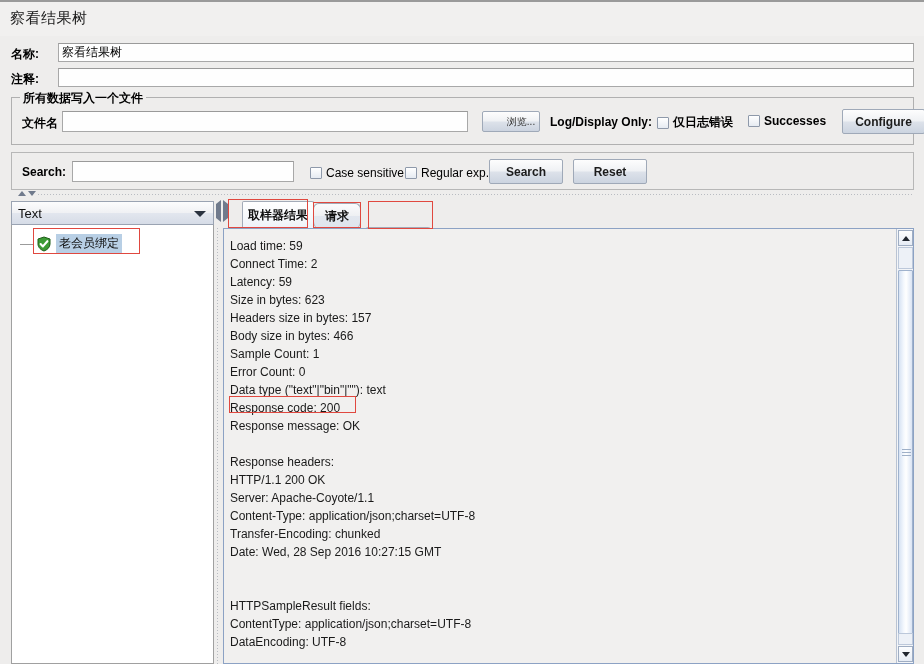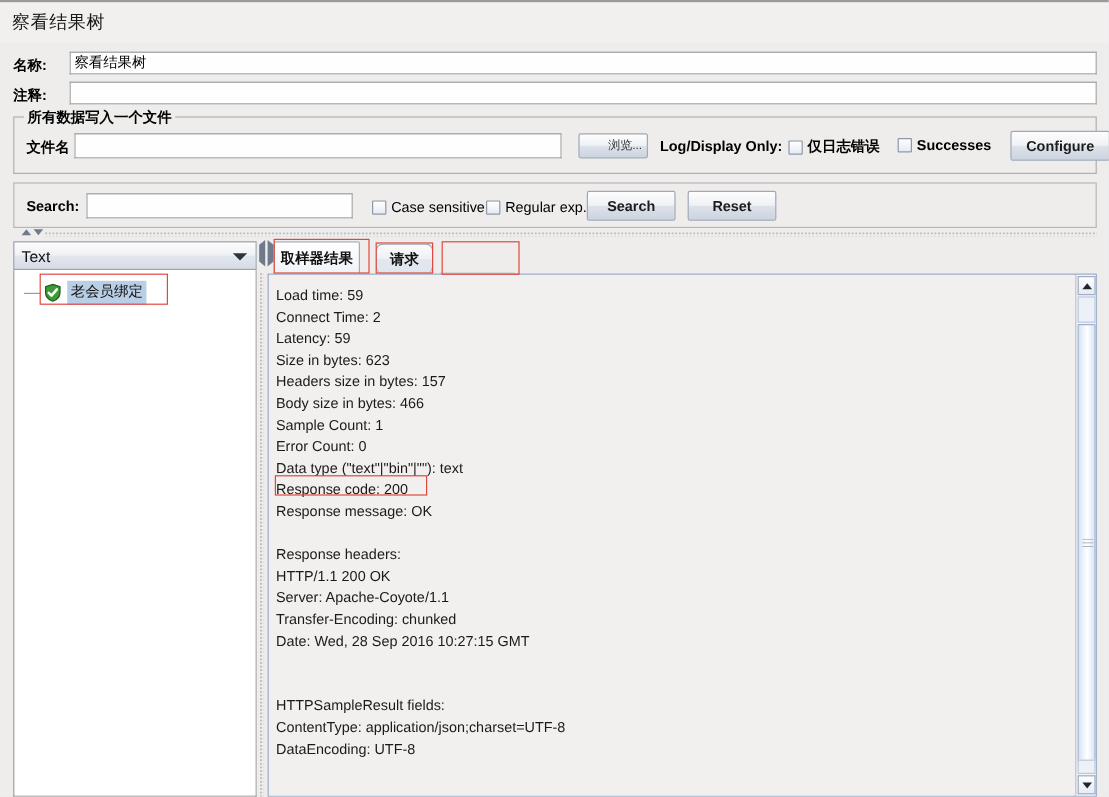--- a/index.html
+++ b/index.html
@@ -207,21 +207,21 @@
     font-size: 12px; font-weight: bold; color: #111;
     background: linear-gradient(#fbfbfc 0%, #eef0f3 50%, #e2e7ef 51%, #dfe5ee 100%);
     border: 1px solid #a3abb8;
     border-bottom: none;
     border-radius: 2px 2px 0 0;
   }
   .tab.sel {
     background: linear-gradient(#ffffff 0%, #f6f8fb 60%, #eef2f8 100%);
     top: 0; height: 27px;
   }
-  .tab-0 { left: 5px;   width: 72px; }
+  .tab-0 { left: 19px;   width: 72px; }
   .tab-1 { left: 90px;  width: 48px; border-radius: 6px; }
   .tab-2 { left: 143px; width: 64px; margin-top: 24px; }
 
   .content-wrap {
     position: absolute; left: 0; top: 27px;
     width: 691px; height: 436px;
     border: 1px solid #8ca2c4;
     box-sizing: border-box;
     background: #f1f0ef;
     padding-left: 28px;
@@ -400,20 +400,21 @@
             <div class="cline">Body size in bytes: 466</div>
             <div class="cline">Sample Count: 1</div>
             <div class="cline">Error Count: 0</div>
             <div class="cline">Data type ("text"|"bin"|""): text</div>
             <div class="cline">Response code: 200</div>
             <div class="cline">Response message: OK</div>
             <div class="cline blank"></div>
             <div class="cline">Response headers:</div>
             <div class="cline">HTTP/1.1 200 OK</div>
             <div class="cline">Server: Apache-Coyote/1.1</div>
+            <div class="cline">Content-Type: application/json;charset=UTF-8</div>
             <div class="cline">Transfer-Encoding: chunked</div>
             <div class="cline">Date: Wed, 28 Sep 2016 10:27:15 GMT</div>
             <div class="cline blank"></div>
             <div class="cline blank"></div>
             <div class="cline">HTTPSampleResult fields:</div>
             <div class="cline">ContentType: application/json;charset=UTF-8</div>
             <div class="cline">DataEncoding: UTF-8</div>
           </div>
       </div>
 

